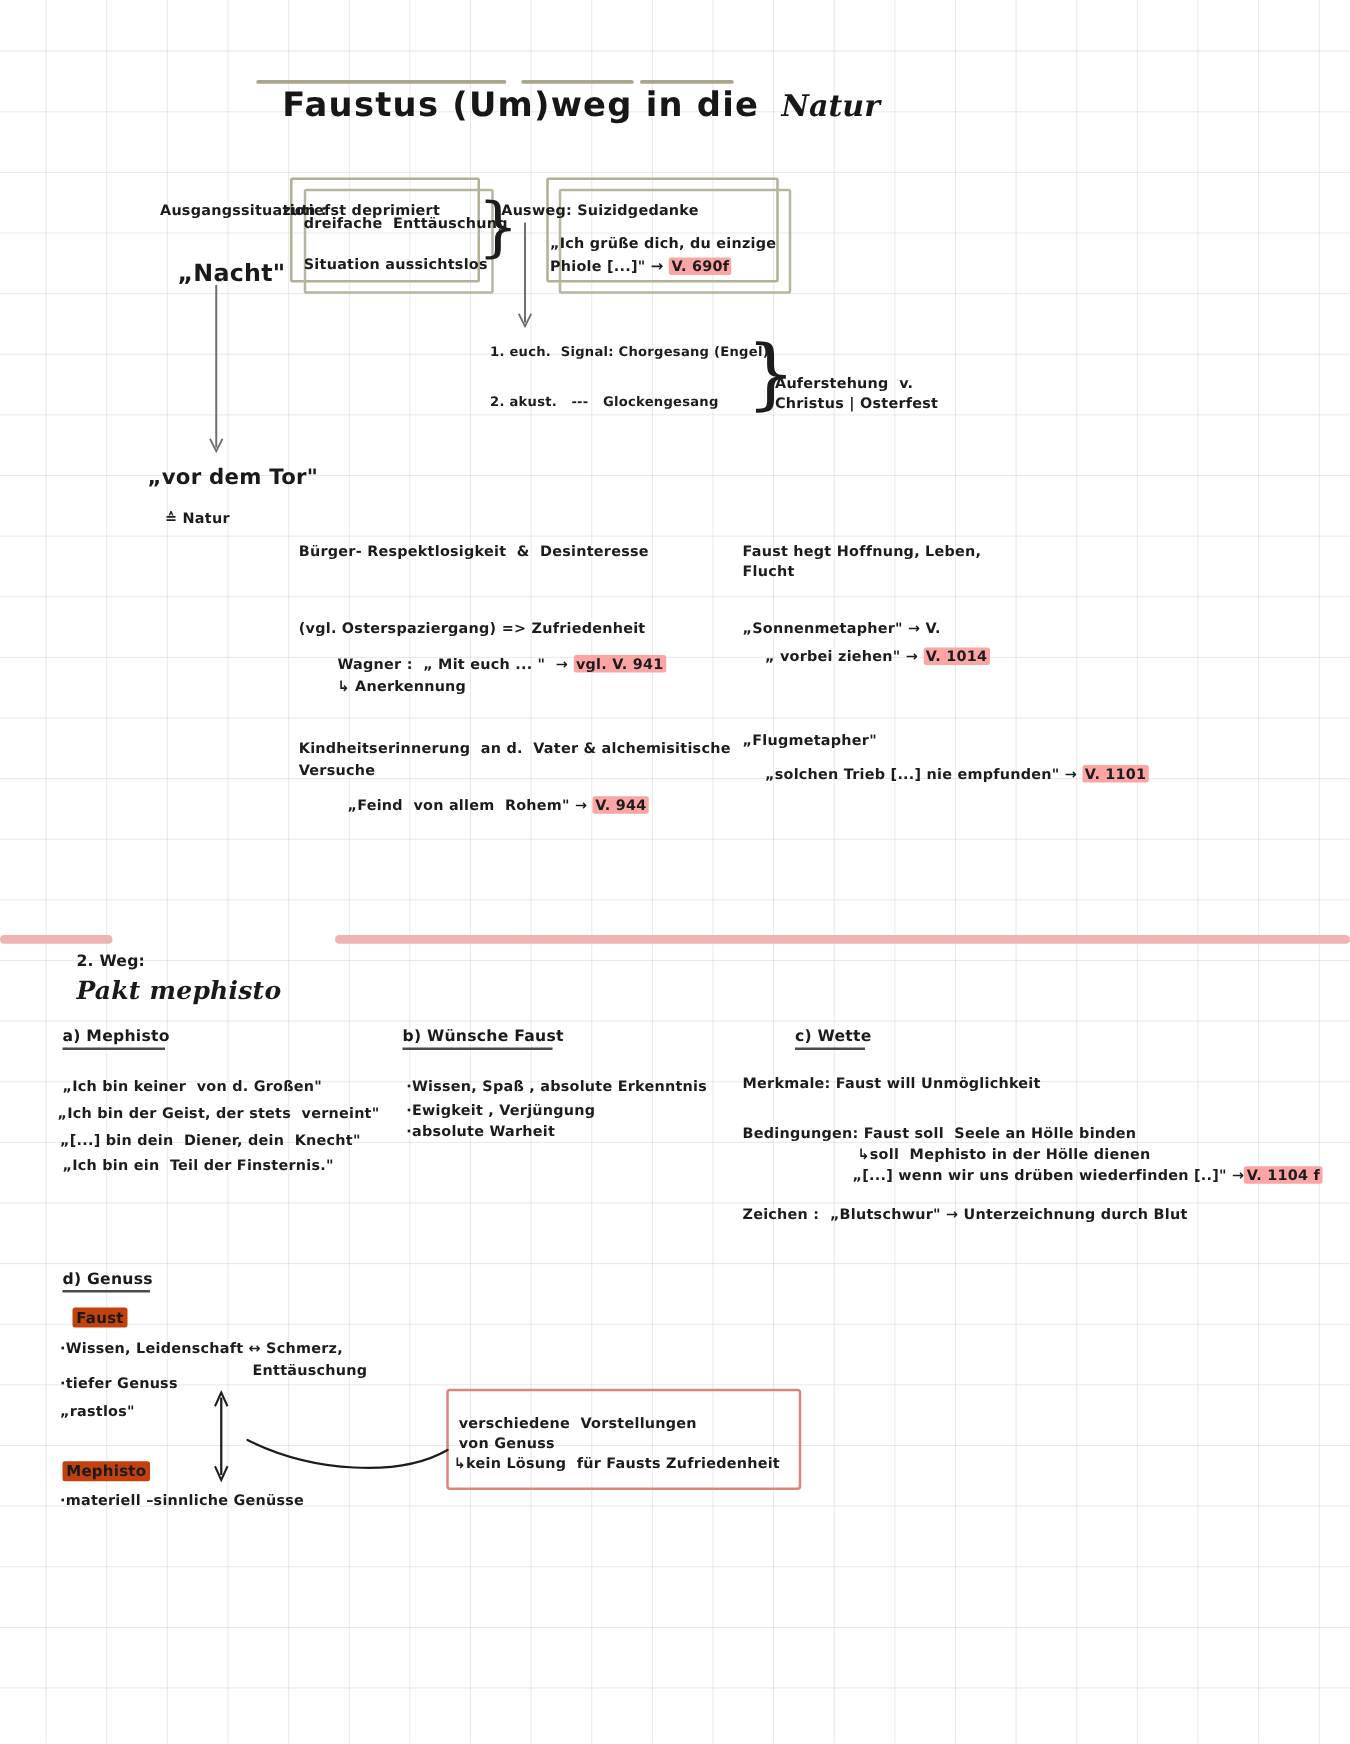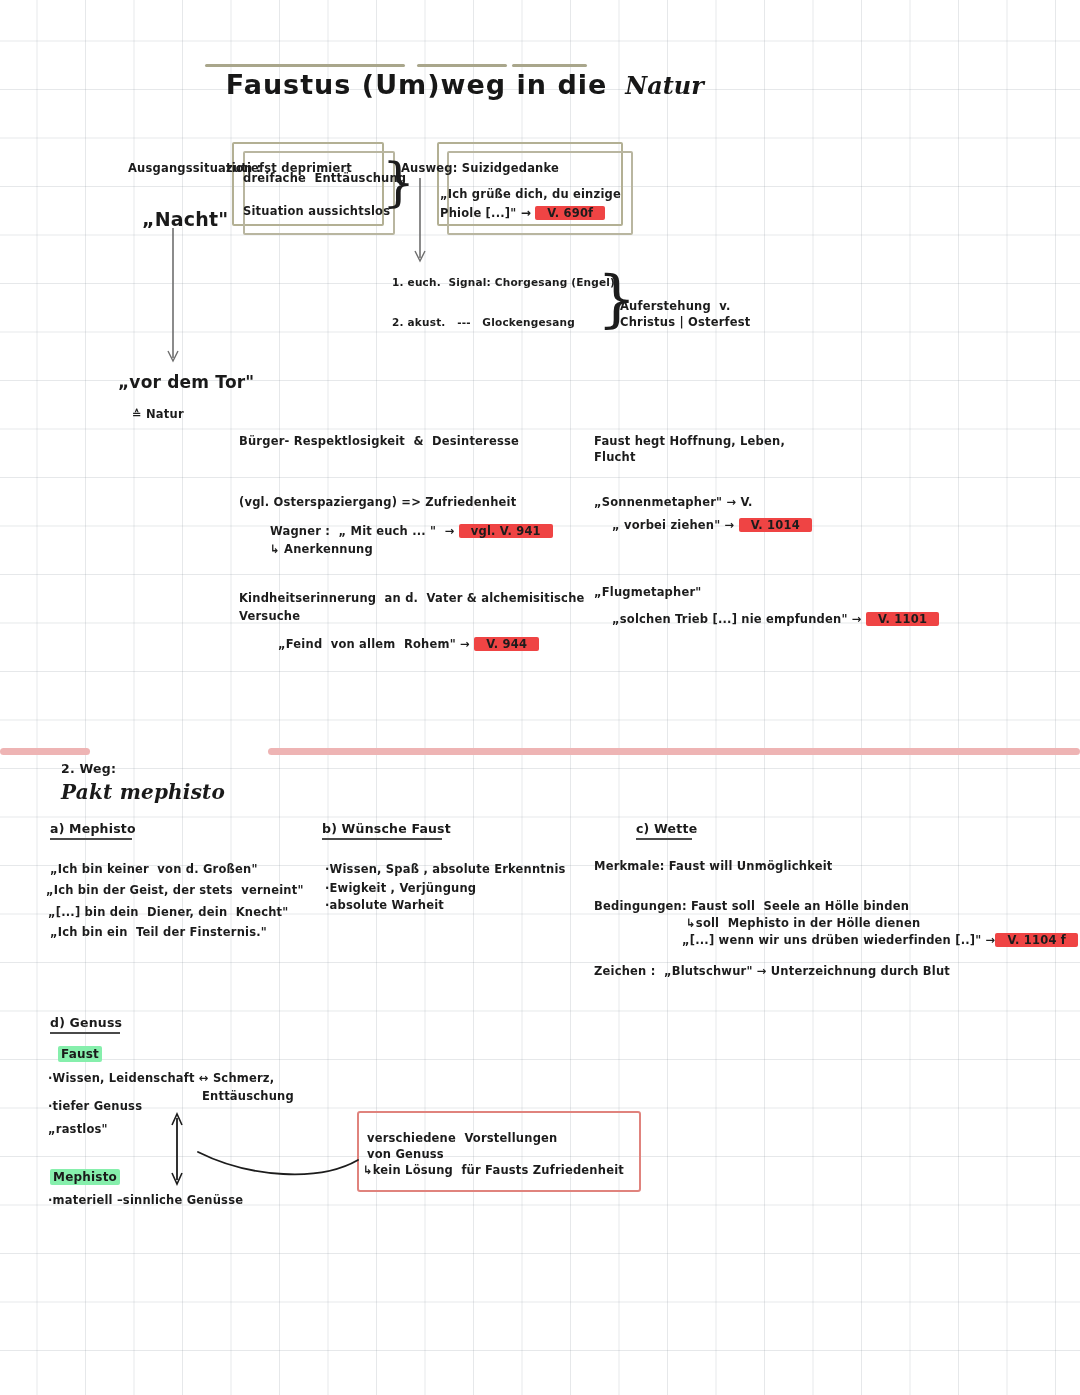--- a/index.html
+++ b/index.html
@@ -43,24 +43,24 @@
     position:absolute;border:2.5px solid #b3b094;border-radius:2px;
   }
   .frame.thin{border-color:#b9b6a0;border-width:2px;}
 
   
   .lbl{font-size:11.5px;font-weight:600;color:#1c1c1c;}
   .lbl-sm{font-size:10.5px;font-weight:600;color:#1c1c1c;}
   .big{font-size:19px;font-weight:700;}
   .hdr{font-size:12.5px;font-weight:700;}
 
-  .vcite{background:#ef4444;padding:0 12px;border-radius:2px;}
+  .vcite{background:#fca5a5;padding:0 2px;border-radius:2px;}
 
   
-  .pink-hl{background:#86efac;padding:1px 3px;border-radius:2px;}
+  .pink-hl{background:#c2410c;padding:1px 3px;border-radius:2px;}
   .pinkbox{
     position:absolute;border:2.5px solid #e0837d;border-radius:3px;
     background:transparent;
   }
   .pinkline{
     position:absolute;height:7px;background:#eeb4b4;border-radius:4px;
   }
 
   .brace{
     position:absolute;font-size:46px;color:#1c1c1c;font-weight:300;

